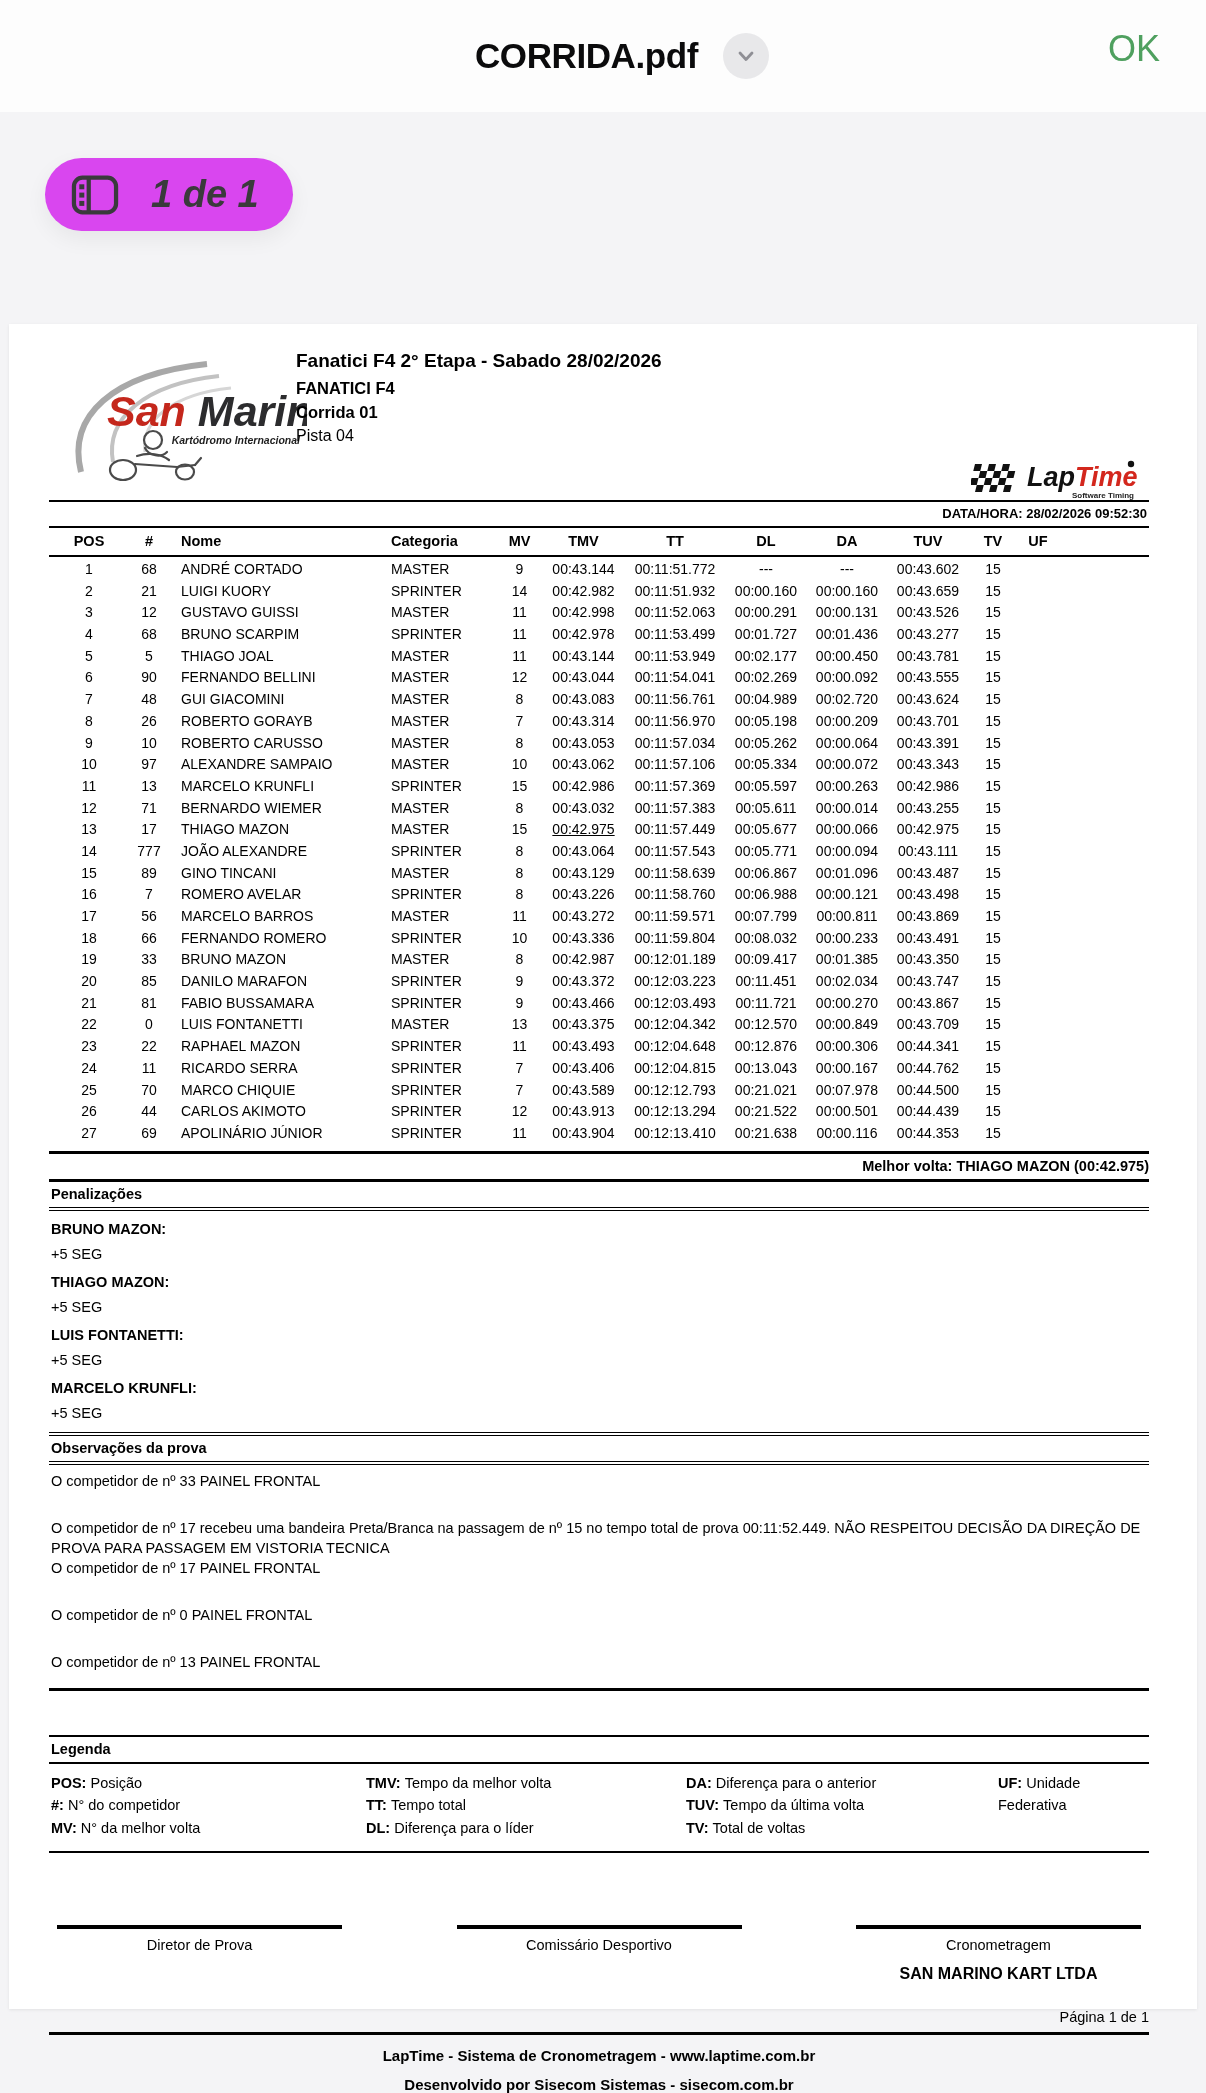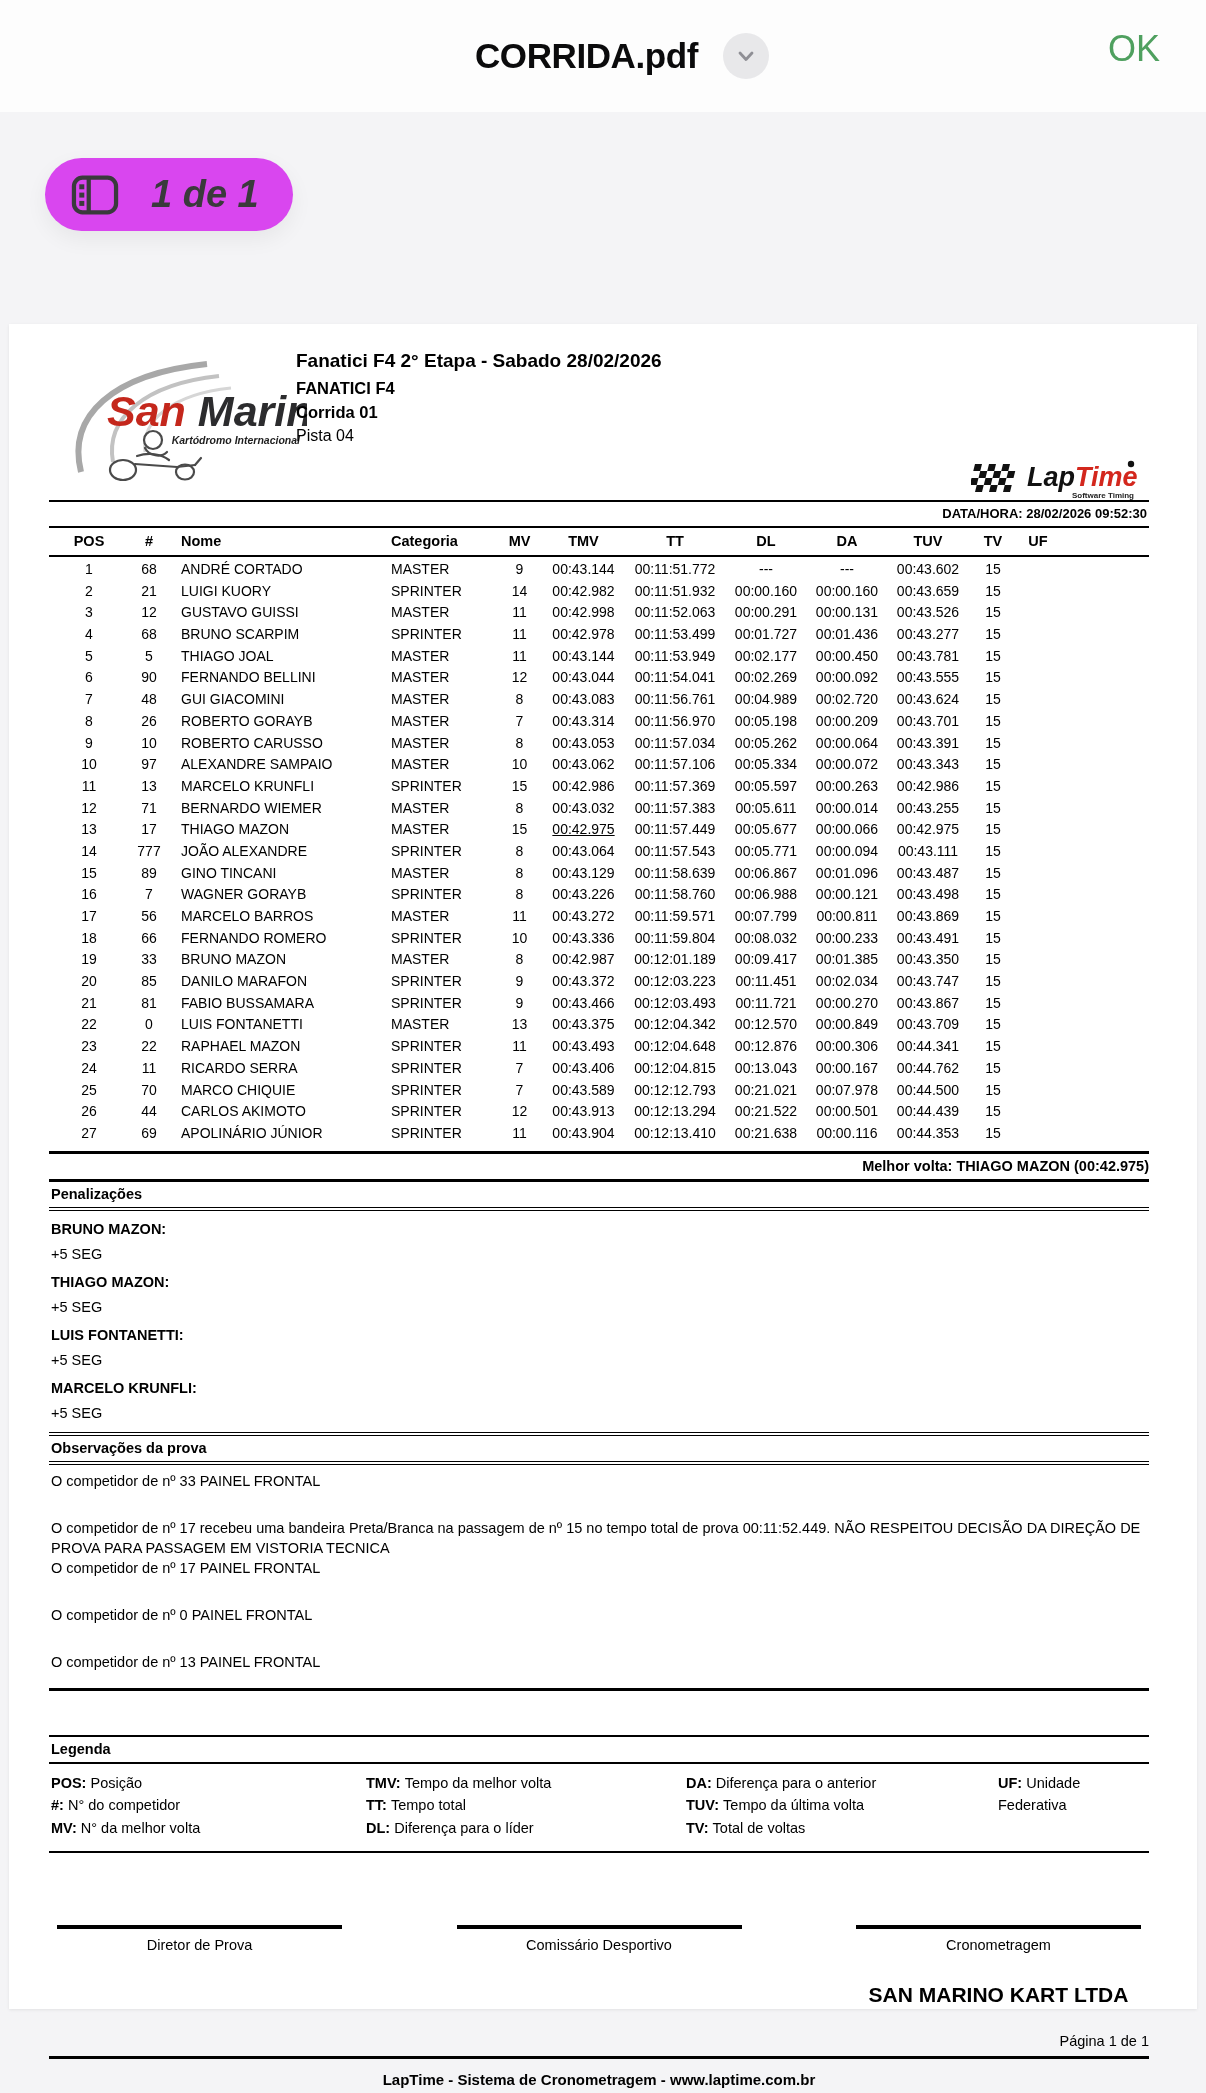--- a/index.html
+++ b/index.html
@@ -87,21 +87,21 @@
     padding:8px 0 12px 2px;
     gap:20px;
   }
   .leg-entry { font-size:14.5px; line-height:22.5px; }
   .leg-entry b { font-weight:700; }
   
   .sig-row { display:flex; justify-content:space-between; padding:0 8px; margin-top:72px; }
   .sig-block { width:285px; text-align:center; }
   .sig-line { border-top:4px solid #000; margin-bottom:8px; }
   .sig-label { font-size:14.5px; }
-  .sig-co { font-size:21px; font-weight:700; margin-top:30px; }
+  .sig-co { font-size:16px; font-weight:700; margin-top:12px; }
   .pagina { text-align:right; font-size:14.5px; margin-top:26px; padding-bottom:7px; }
   .footer-line { text-align:center; font-size:15px; font-weight:700; margin-top:12px; }
 </style>
 </head>
 <body>
 
 
 
 
 <header class="topbar">
@@ -407,21 +407,21 @@
         <div class="tcell c6">00:11:58.639</div>
         <div class="tcell c7">00:06.867</div>
         <div class="tcell c8">00:01.096</div>
         <div class="tcell c9">00:43.487</div>
         <div class="tcell c10">15</div>
         <div class="tcell c11"></div>
       </div>
       <div class="tgrid trow">
         <div class="tcell c0">16</div>
         <div class="tcell c1">7</div>
-        <div class="tcell c2">WAGNER GORAYB</div>
+        <div class="tcell c2">ROMERO AVELAR</div>
         <div class="tcell c3">SPRINTER</div>
         <div class="tcell c4">8</div>
         <div class="tcell c5">00:43.226</div>
         <div class="tcell c6">00:11:58.760</div>
         <div class="tcell c7">00:06.988</div>
         <div class="tcell c8">00:00.121</div>
         <div class="tcell c9">00:43.498</div>
         <div class="tcell c10">15</div>
         <div class="tcell c11"></div>
       </div>

